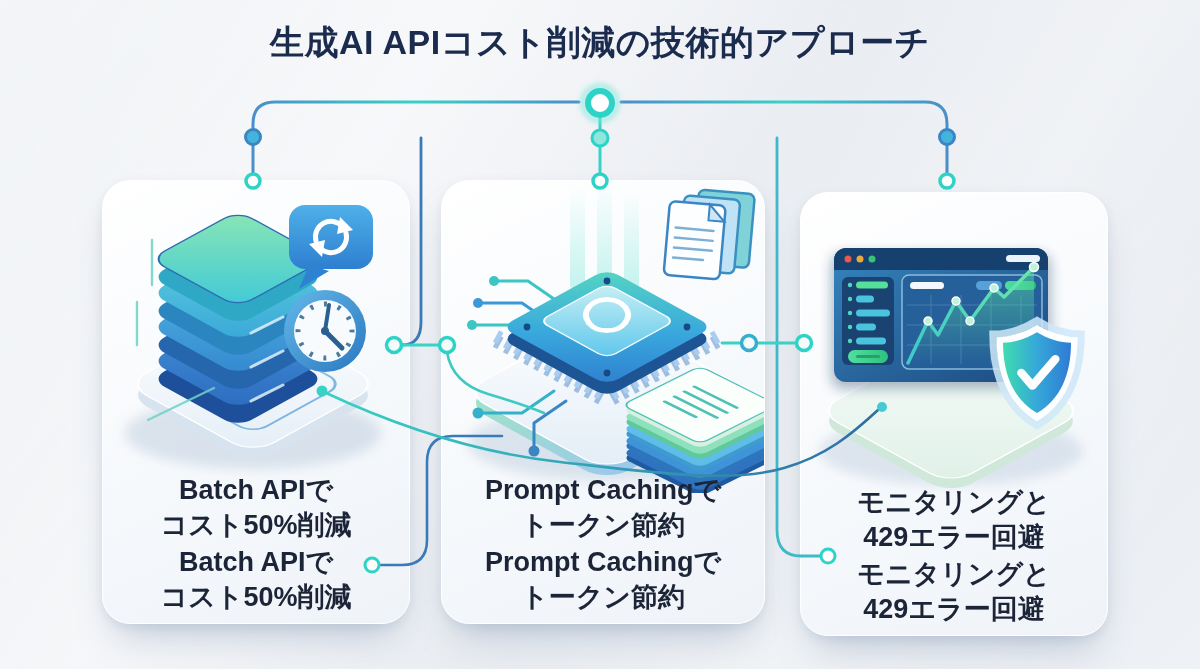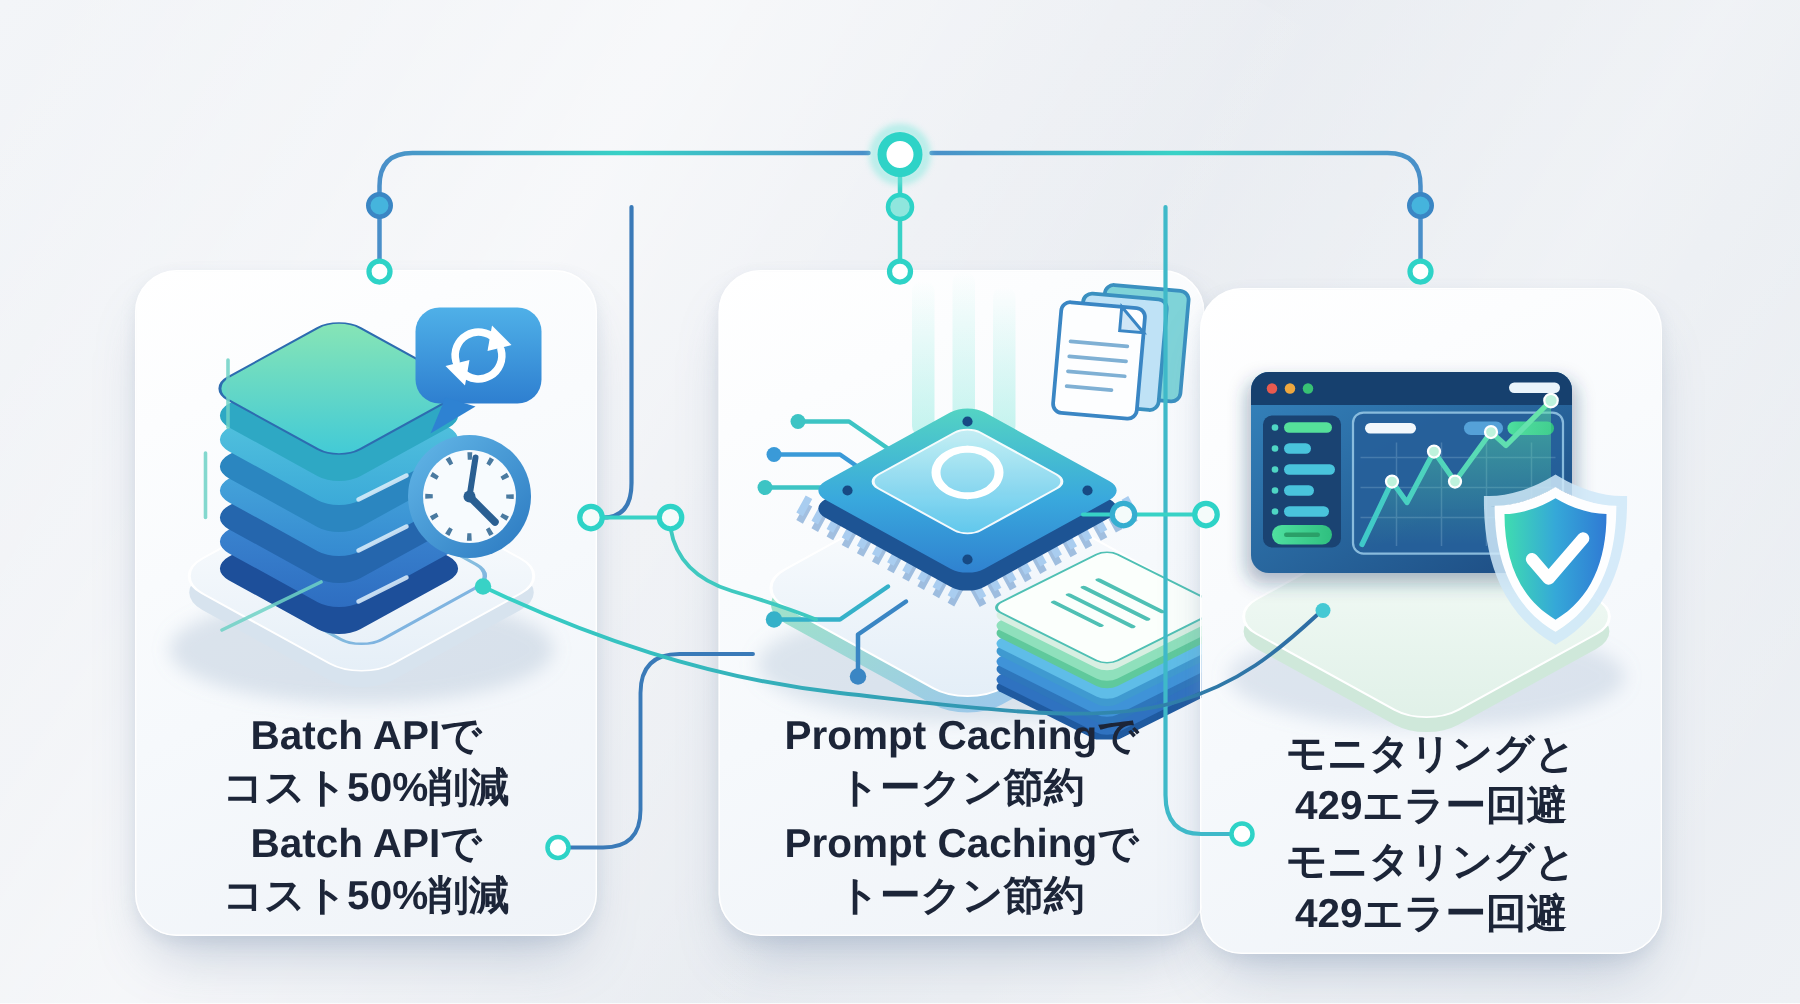--- a/index.html
+++ b/index.html
@@ -10,36 +10,37 @@
   .streak.s1{left:-150px;top:-250px;width:760px;height:1300px;transform:rotate(30deg);
     background:linear-gradient(90deg,rgba(255,255,255,0),rgba(255,255,255,.55),rgba(255,255,255,0));}
   .streak.s2{left:640px;top:-250px;width:560px;height:1300px;transform:rotate(30deg);
     background:linear-gradient(90deg,rgba(255,255,255,0),rgba(255,255,255,.35),rgba(255,255,255,0));}
   .title{position:absolute;left:0;top:20px;width:100%;text-align:center;
     font-size:34px;font-weight:700;letter-spacing:.5px;color:#1b2b4d;}
   .card{position:absolute;top:180px;height:442px;border-radius:28px;
     background:linear-gradient(155deg,#ffffff 0%,#f6f9fc 55%,#eff3f8 100%);
     border:1px solid #ffffff;
     box-shadow:0 22px 38px -14px rgba(120,140,170,.45),0 4px 10px rgba(140,160,185,.18);}
-  #card1{left:90px;width:306px;}
-  #card2{left:441px;width:322px;margin-left:38px;}
+  #card1{left:102px;width:306px;}
+  #card2{left:441px;width:322px;}
   #card3{left:800px;width:306px;margin-top:12px;}
   .icon-art{position:absolute;left:0;top:0;}
   .labels{position:absolute;left:0;right:0;top:292px;text-align:center;}
   .tblock{margin:0 0 2px 0;}
   .tline{font-size:27px;line-height:35px;font-weight:700;color:#1c2538;}
   #net{position:absolute;left:0;top:0;z-index:5;pointer-events:none;}
 </style>
 </head>
 <body>
 
 <div id="stage">
   <div class="streak s1"></div>
   <div class="streak s2"></div>
 
+  <div class="title">生成AI APIコスト削減の技術的アプローチ</div>
 
   <div class="card" id="card1">
     <svg class="icon-art" width="306" height="300" viewBox="0 0 306 300">
       <defs>
         <filter id="blur1" x="-40%" y="-40%" width="180%" height="180%">
             <feGaussianBlur stdDeviation="6"></feGaussianBlur>
           </filter>
         <linearGradient id="g-plat1" x1="0" y1="0" x2="1" y2="1">
           <stop offset="0" stop-color="#ffffff"></stop>
             <stop offset="1" stop-color="#e4eef7"></stop>

